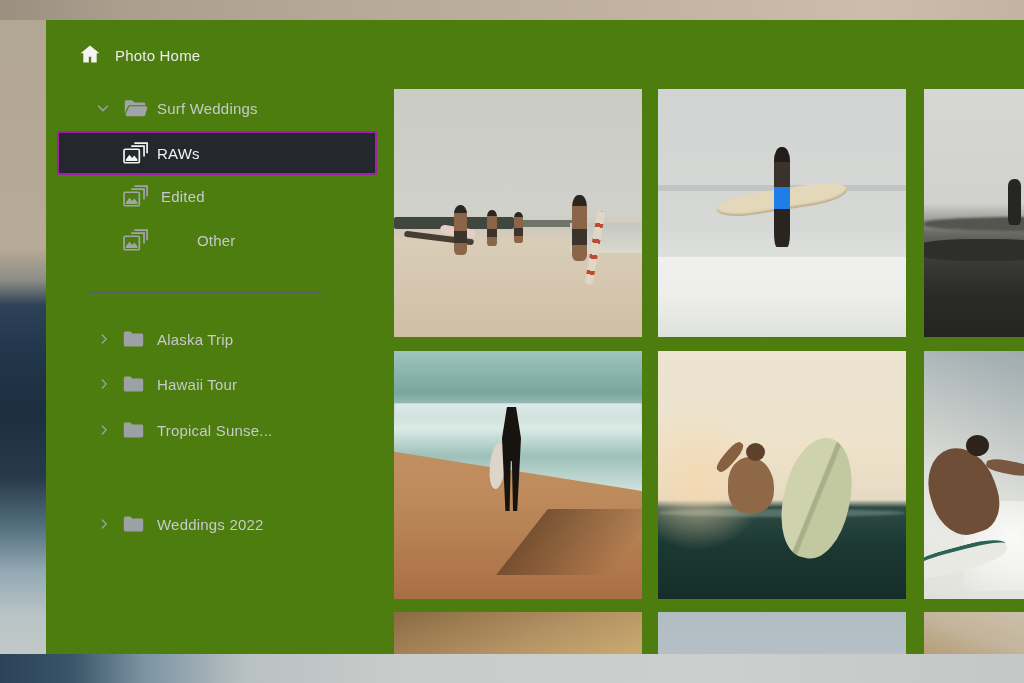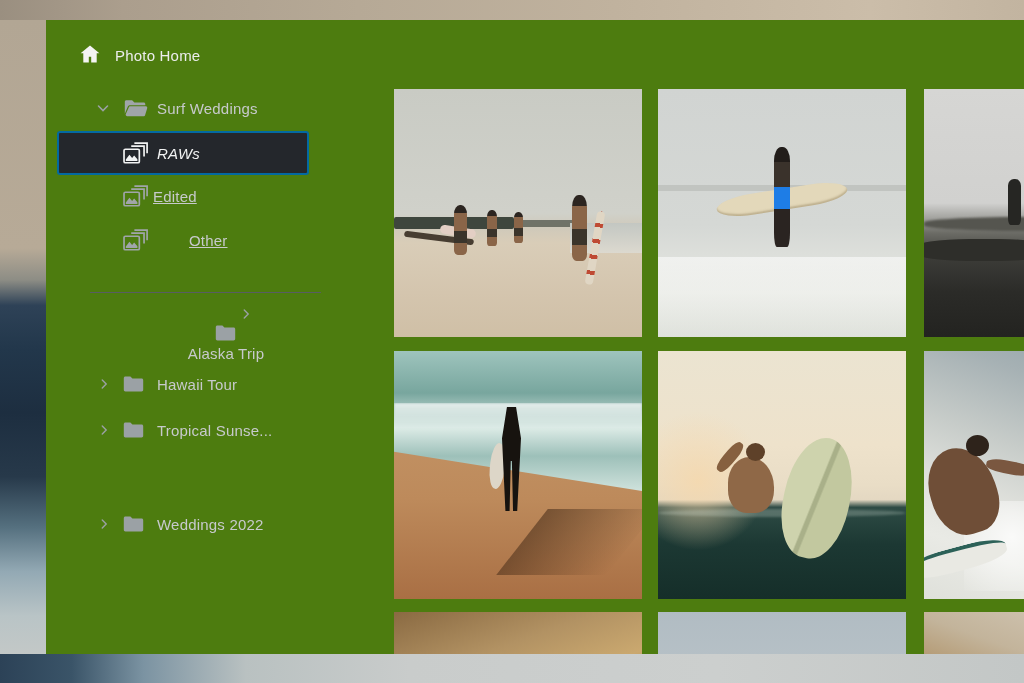--- a/index.html
+++ b/index.html
@@ -29,40 +29,40 @@
   .home-row { top:15px; }
   .home-icon { width:24px; height:24px; margin-left:32px; color:#f4f4f4; }
   .home-row .label { margin-left:13px; }
 
   .chev { width:16px; height:16px; color:#9ba1a5; flex:none; }
   .surf-row { top:68px; }
   .surf-row .chev { margin-left:49px; }
   .openfolder-icon { width:27px; height:27px; margin-left:11px; color:#a0a5a9; flex:none; }
   .surf-row .label { margin-left:8px; }
 
-  .raws-box { position:absolute; left:11px; top:111px; width:252px; height:44px;
-    border:2px solid #0369a1; border-radius:3px; background:#24272c;
-    display:flex; align-items:center;font-style:italic; }
+  .raws-box { position:absolute; left:11px; top:111px; width:320px; height:44px;
+    border:2px solid #a21caf; border-radius:3px; background:#24272c;
+    display:flex; align-items:center; }
   .stack-icon { width:27px; height:27px; flex:none; }
   .stack-icon.white { color:#f2f3f3; }
   .stack-icon.gray  { color:#a0a5a9; }
   .raws-box .stack-icon { margin-left:63px; }
   .raws-box .label { margin-left:8px; color:#f2f3f3; }
 
   .edited-row { top:156px; } .other-row { top:200px;gap:36px; }
   .edited-row .stack-icon, .other-row .stack-icon { margin-left:76px; }
-  .edited-row .label, .other-row .label { margin-left:4px;text-decoration:underline; }
+  .edited-row .label, .other-row .label { margin-left:12px; }
 
   .divider { position:absolute; left:44px; top:272px; width:231px; height:1px;
              background:#585d63; }
 
   .album-row .chev { width:14px; height:14px; margin-left:51px; }
   .folder-icon { width:24px; height:24px; margin-left:10px; color:#9ba1a5; flex:none; }
   .album-row .label { margin-left:12px; }
-  .album-0 { top:287px;flex-direction:column; } .album-1 { top:344px;text-align:right; } .album-2 { top:390px;text-align:right; }
+  .album-0 { top:299px; } .album-1 { top:344px;text-align:right; } .album-2 { top:390px;text-align:right; }
   .album-3 { top:437px; } .album-4 { top:484px; }
 
   
   .grid { position:absolute; left:0; top:0; width:978px; height:634px; }
   .tile { position:absolute; width:248px; height:248px; overflow:hidden; }
   .c1 { left:348px; } .c2 { left:612px; } .c3 { left:878px; }
   .r1 { top:69px; } .r2 { top:331px; } .r3 { top:592px; }
   .tile div { position:absolute; }
 
   

